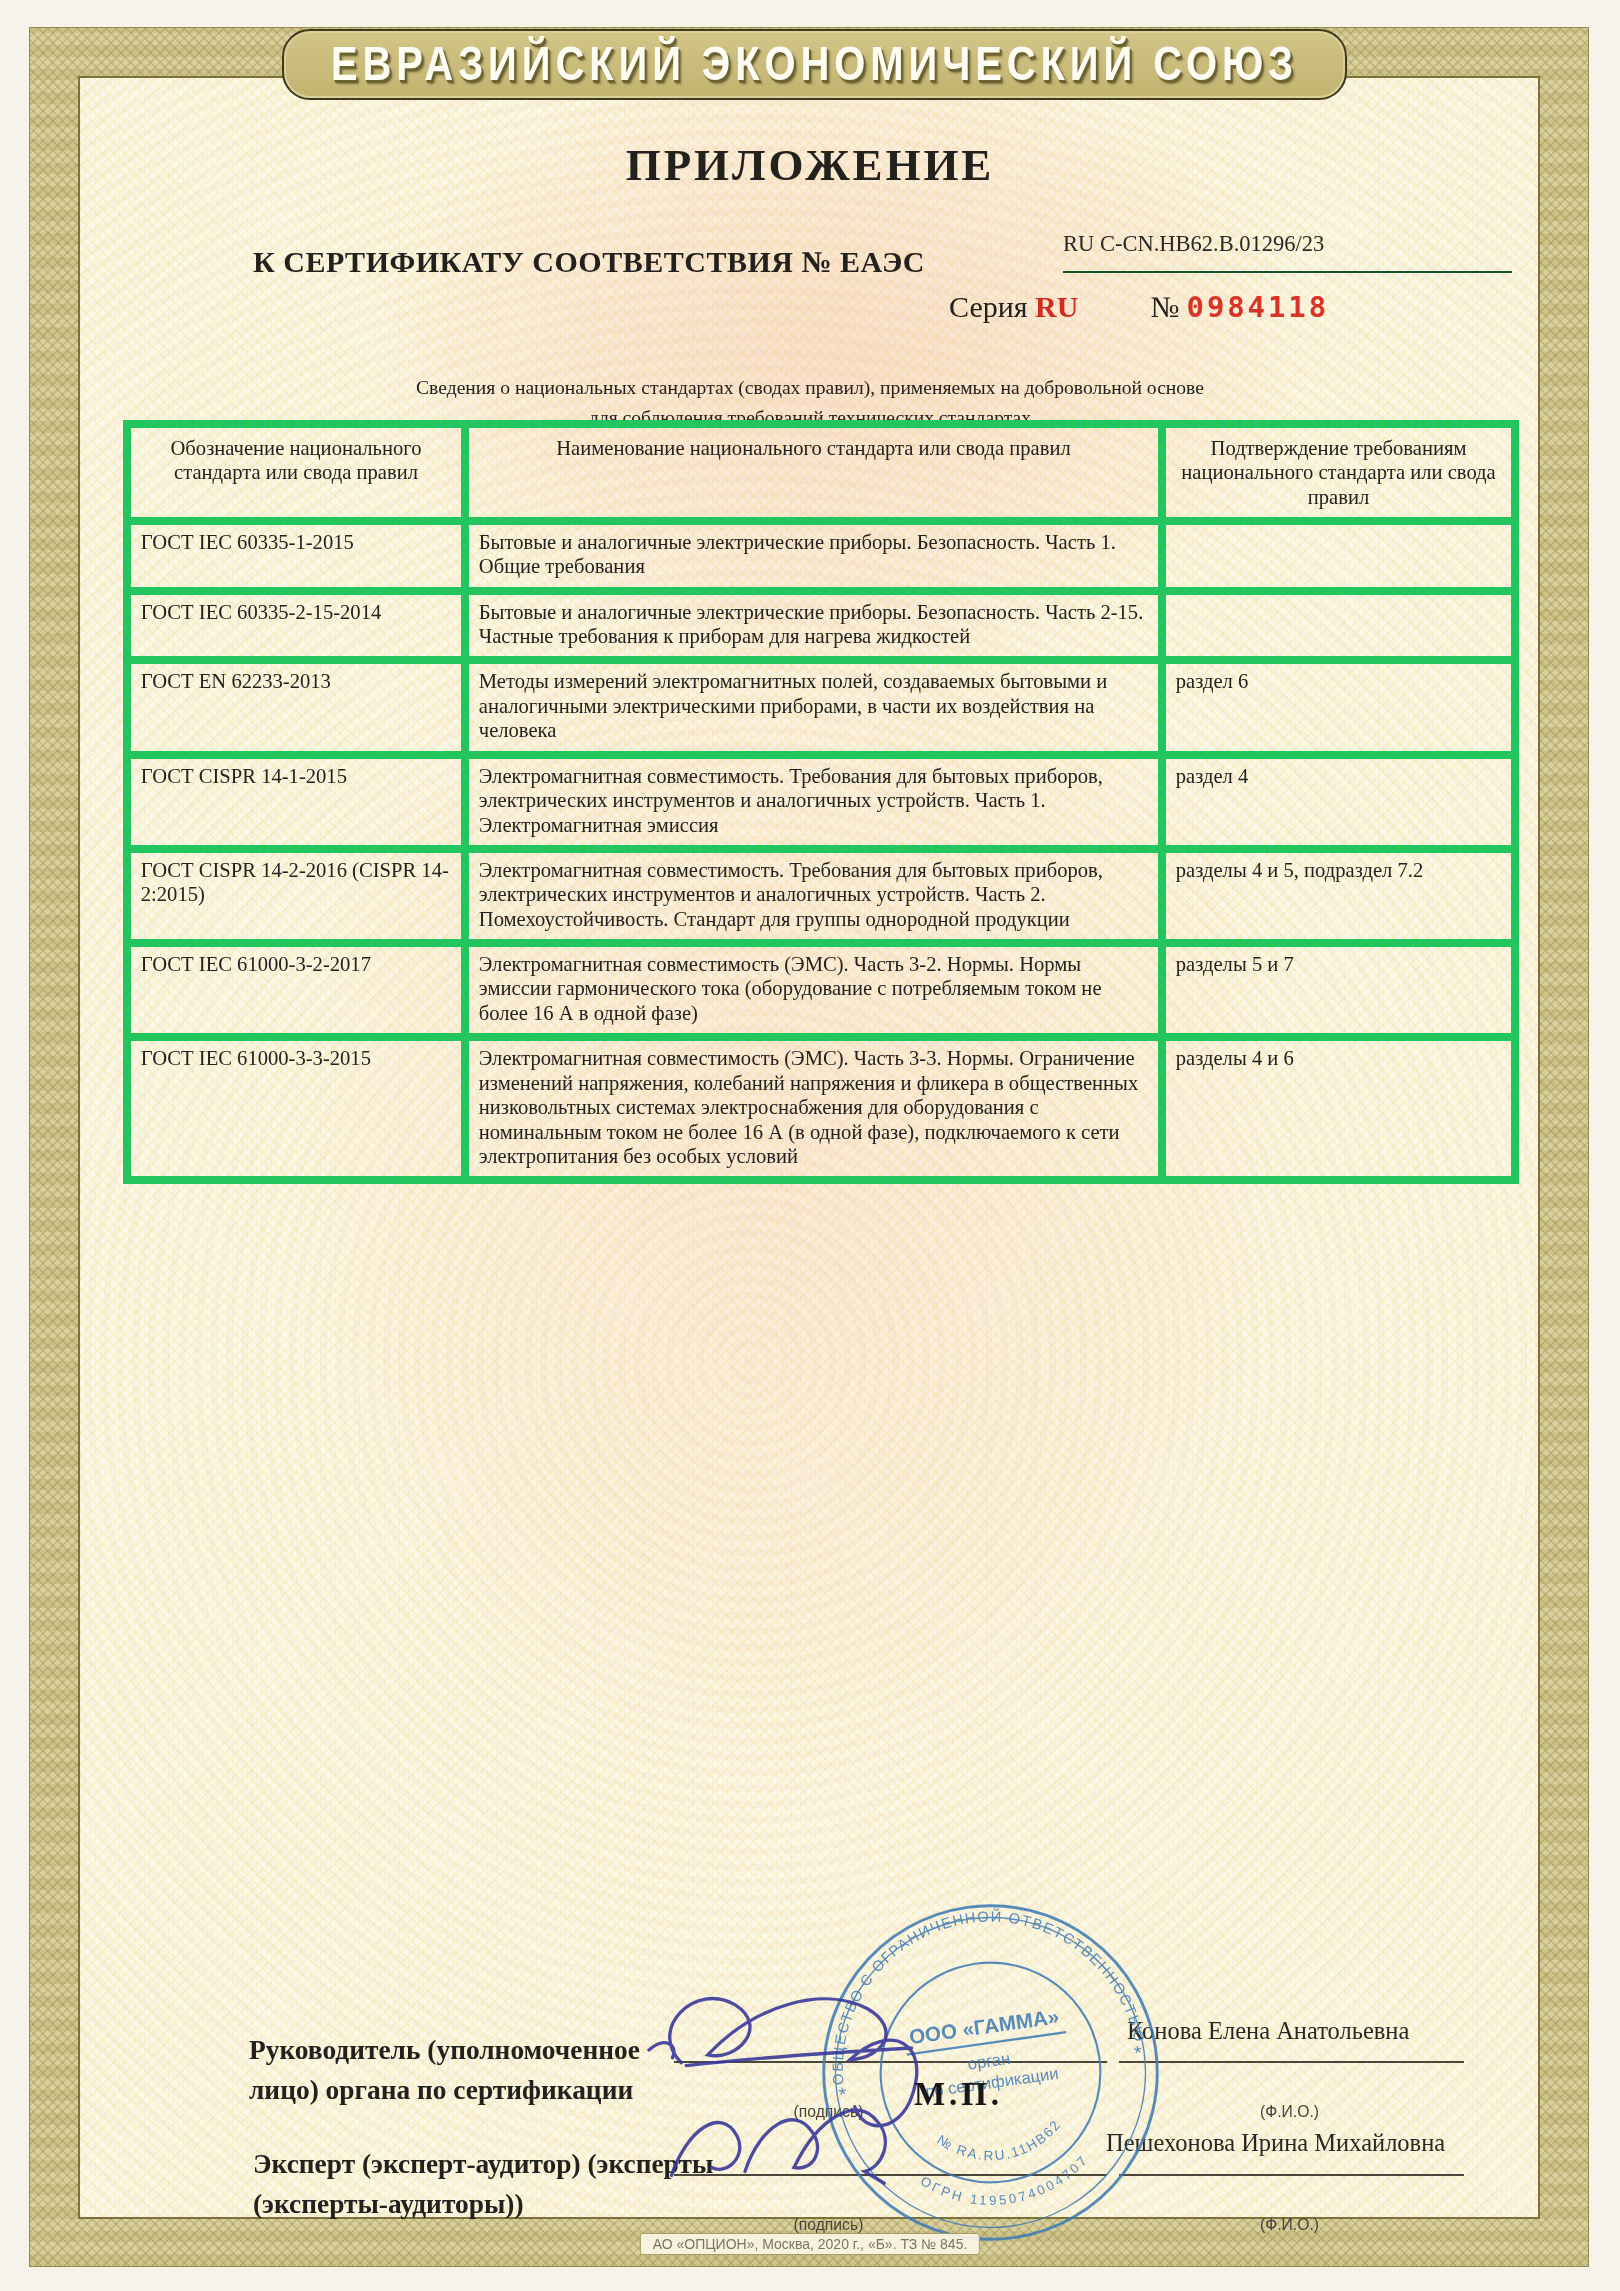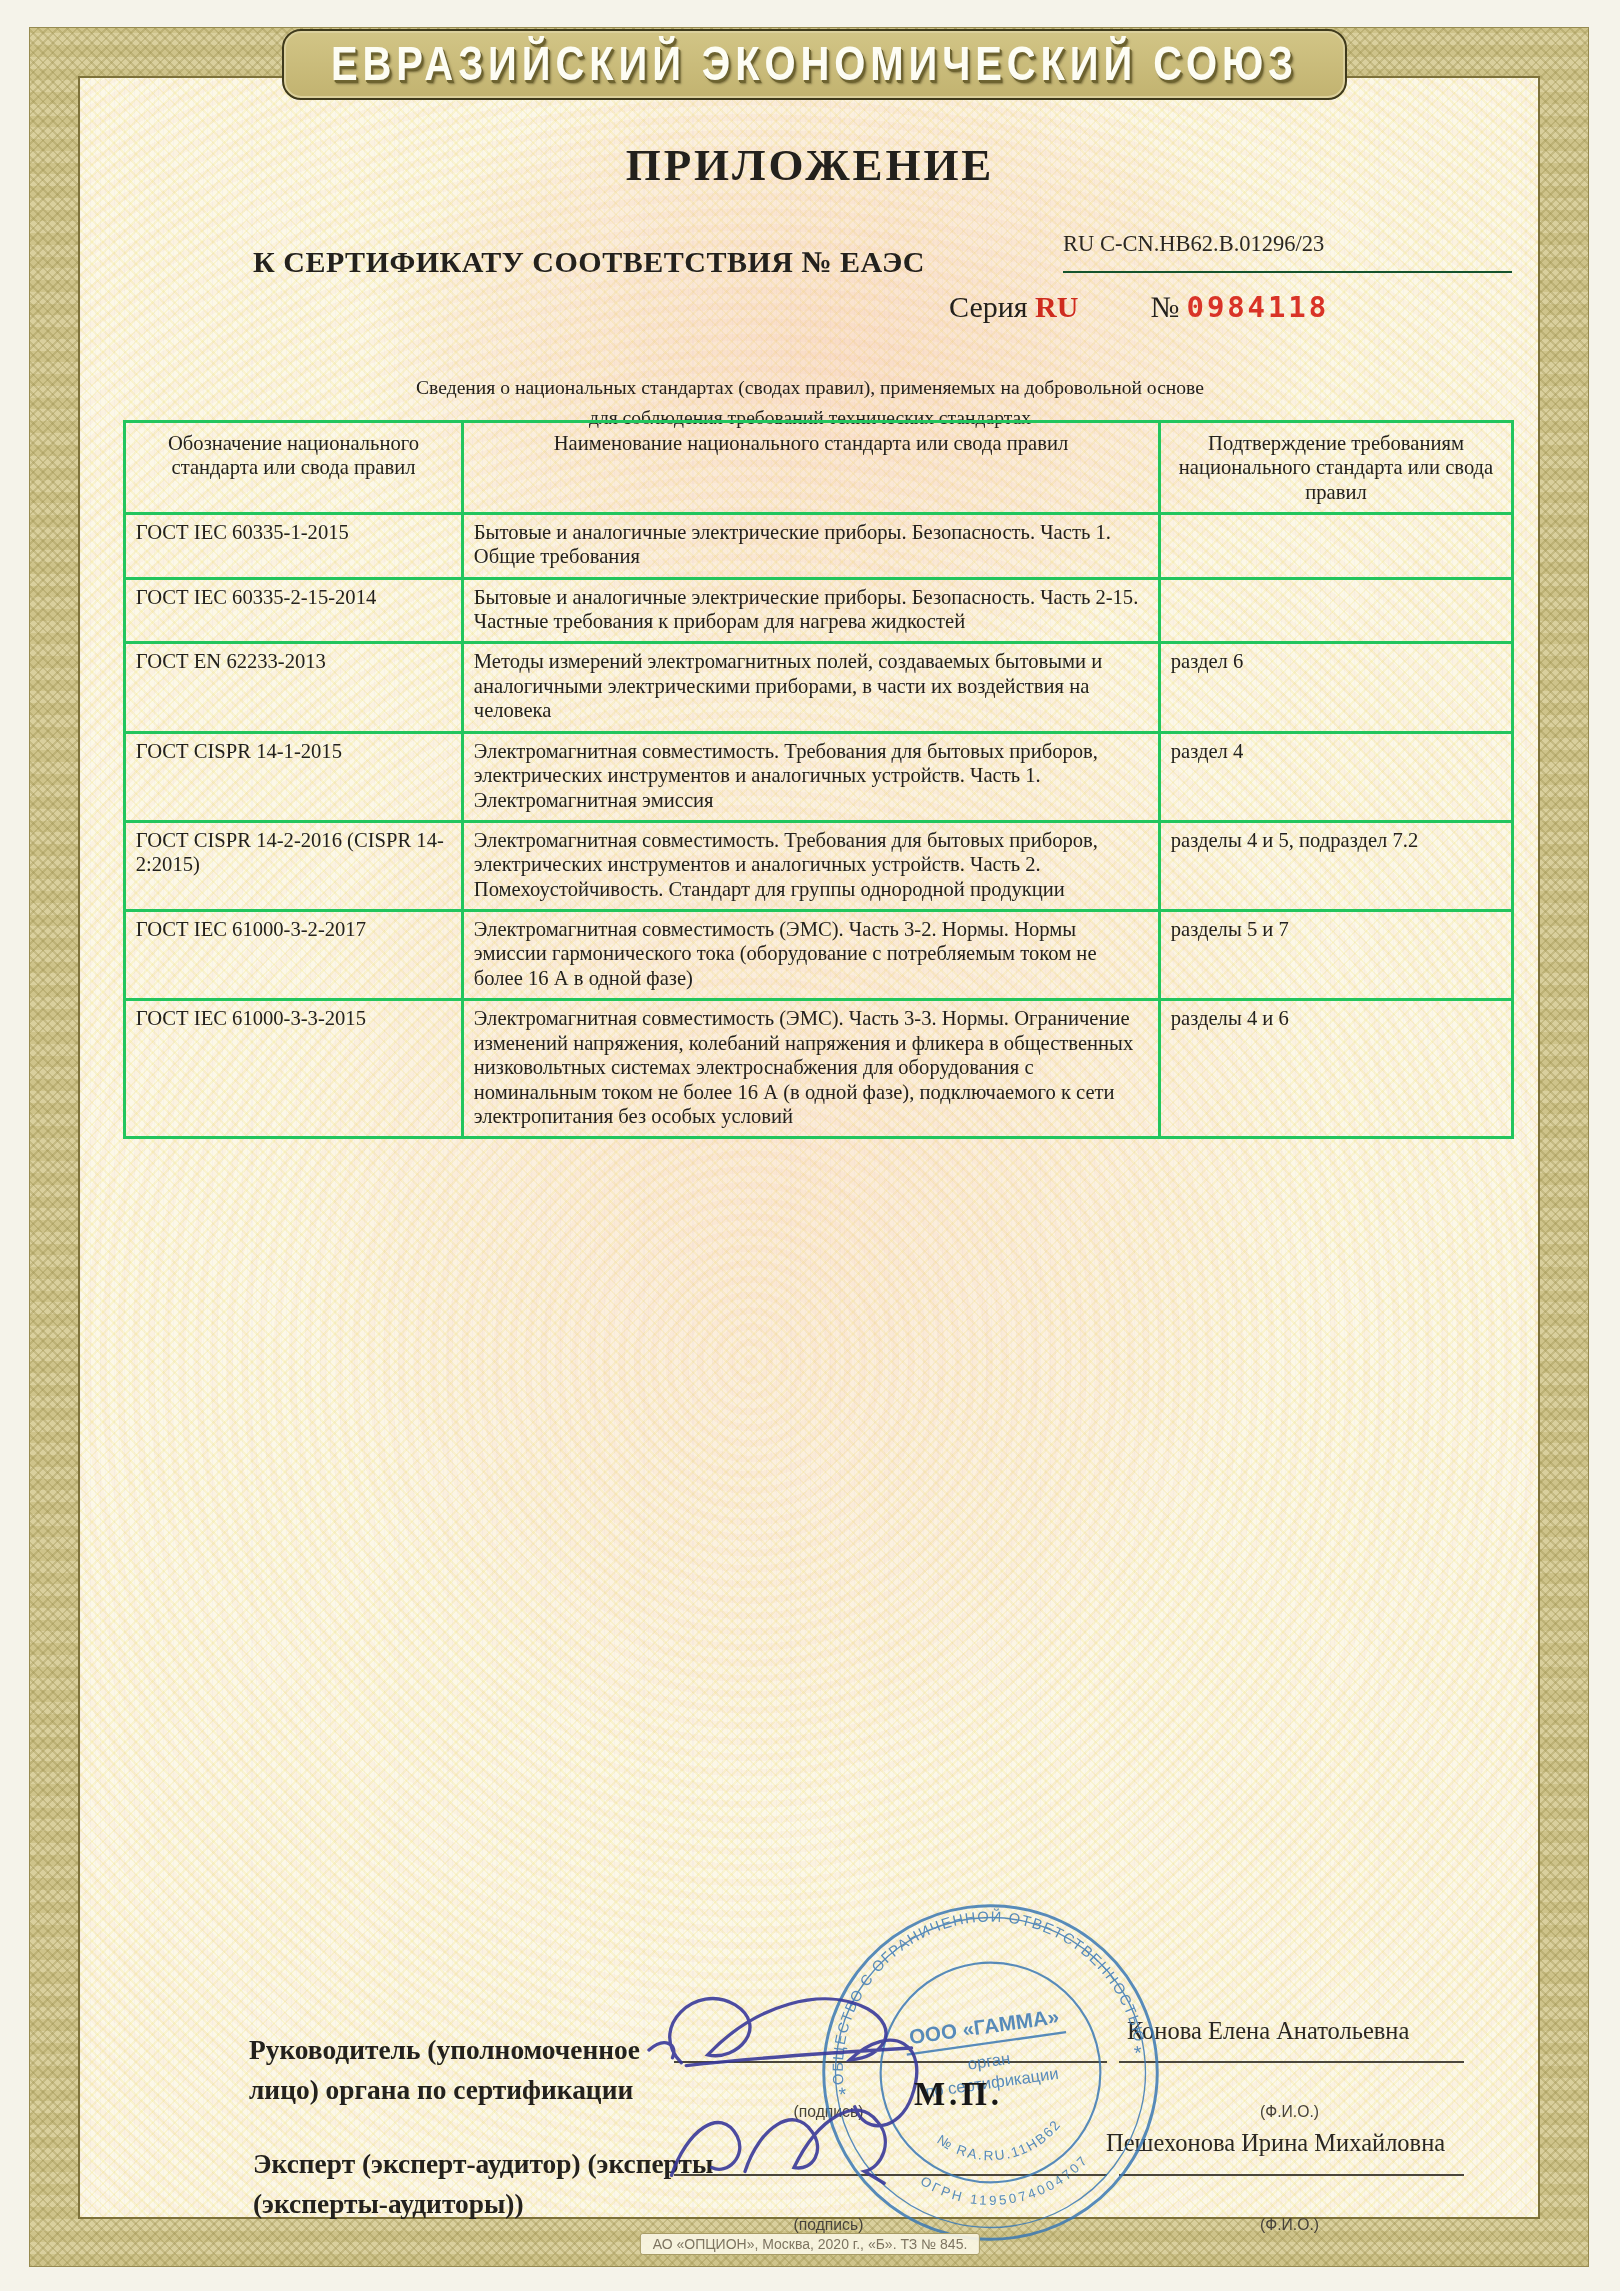--- a/index.html
+++ b/index.html
@@ -27,21 +27,21 @@
       radial-gradient(ellipse 706px 902px at 49% 50%, rgba(246,178,148,.20), rgba(246,178,148,.07) 55%, transparent 72%),
       repeating-radial-gradient(circle at 46% 60%, rgba(233,146,108,.06) 0 6.9px, transparent 6.9px 15.7px),
       repeating-linear-gradient(45deg, rgba(236,220,88,.17) 0 2px, transparent 2px 7.8px),
       repeating-linear-gradient(-45deg, rgba(236,220,88,.17) 0 2px, transparent 2px 7.8px),
       repeating-linear-gradient(90deg, rgba(148,140,228,.045) 0 1px, transparent 1px 4.9px),
       #fcf8e8;
   }
   
   .banner{
     position:absolute; left:282px; top:29px; width:1061px; height:67px;
-    border:2.9px solid #3f3a1c; border-radius:19px;
+    border:2.9px solid #3f3a1c; border-radius:28px;
     background:linear-gradient(#d2c586,#c2b370);
     box-shadow:inset 0 0 0 2px #dbd09c;
     display:flex; align-items:center; justify-content:center;
   }
   .banner span{
     font-family:"Liberation Sans", sans-serif; font-weight:bold;
     font-size:40px; letter-spacing:4.9px; color:#fdfdf4;
     transform:scaleY(1.18);
     text-shadow:1px 1px 0 #6d6330, 2px 2px 0 #6d6330, 2.9px 2.9px 2px rgba(70,60,25,.55);
     white-space:nowrap;
@@ -75,21 +75,21 @@
     position:absolute; left:0; top:349px; width:100%; text-align:center;
     font-size:19.6px; line-height:1.55; color:#23211d;margin-top:24px;
   }
   
   table.std{
     position:absolute; left:123px; top:420px; width:1388px;
     border-collapse:collapse; table-layout:fixed;
     font-size:20.6px; line-height:24.5px; color:#23211d;
   }
   table.std th, table.std td{
-    border:3px solid #22c55e; vertical-align:top;
+    border:8px solid #22c55e; vertical-align:top;
     padding:4.9px 9.8px 7.8px 9.8px;
   }
   table.std th{ font-weight:normal; text-align:center; padding-top:7.8px; }
   col.c1{width:338px;} col.c2{width:697px;} col.c3{width:353px;}
   
   .sig-label{ position:absolute; font-size:27.4px; font-weight:bold; line-height:1.45; color:#23211d; }
   .lbl-head{ left:249px; top:2031px; width:461px; }
   .lbl-expert{ left:253px; top:2145px; width:495px; }
   .sig-line{ position:absolute; border-bottom:2px solid #4a463c; }
   .line-sig1{ left:674px; top:2029px; width:433px; height:32px; }

